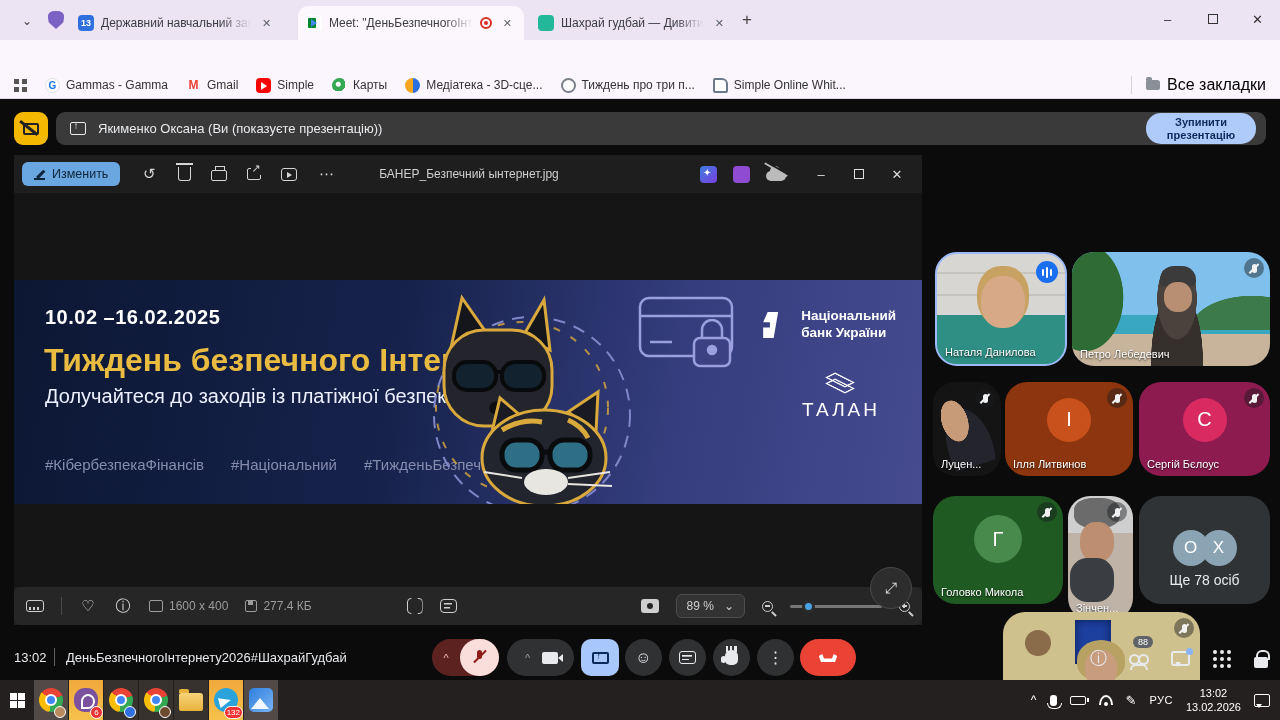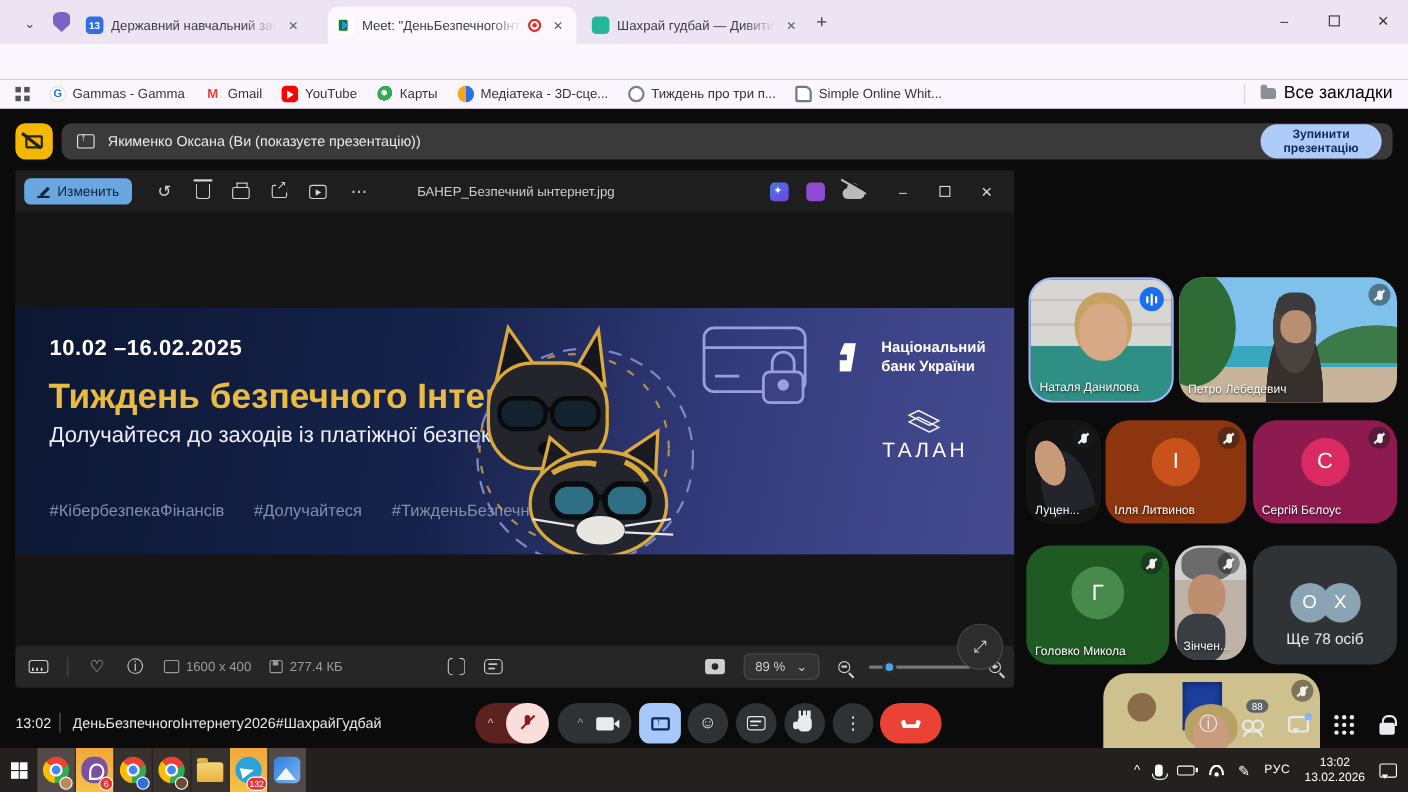--- a/index.html
+++ b/index.html
@@ -194,21 +194,21 @@
   .t-petro .pface { position:absolute; left:92px; top:30px; width:28px; height:30px; border-radius:45%; background:#b98f73; }
   .t-lucen { left:933px; top:283px; width:68px; height:94px; background:#141414; }
   .t-lucen .fig { position:absolute; left:4px; top:16px; width:52px; height:70px; transform:rotate(-18deg);
     background:radial-gradient(ellipse at 42% 30%, #c89b78 0 30%, transparent 31%), radial-gradient(ellipse at 55% 75%, #23242c 0 55%, transparent 56%); }
   .t-illia { left:1005px; top:283px; width:128px; height:94px; background:#8c350e; }
   .t-illia .avatar-big { width:44px; height:44px; background:#c9511c; }
   .t-serhii { left:1139px; top:283px; width:131px; height:94px; background:#8e1b50; }
   .t-serhii .avatar-big { width:44px; height:44px; background:#d92a62; }
   .t-holovko { left:933px; top:397px; width:130px; height:108px; background:#1e5a21; }
   .t-holovko .avatar-big { width:48px; height:48px; background:#478a4b; }
-  .t-zinchen { left:1068px; top:397px; width:65px; height:104px; background:linear-gradient(180deg,#cfcfcf 0 30%,#bfb3a8 30%); }
+  .t-zinchen { left:1068px; top:397px; width:65px; height:124px; background:linear-gradient(180deg,#cfcfcf 0 30%,#bfb3a8 30%); }
   .t-zinchen .beanie2 { position:absolute; left:6px; top:2px; width:46px; height:30px; border-radius:40%; background:#6b6b6b; }
   .t-zinchen .face2 { position:absolute; left:12px; top:26px; width:34px; height:40px; border-radius:45%; background:#bd8f70; }
   .t-zinchen .glove { position:absolute; left:2px; top:62px; width:44px; height:44px; border-radius:40%; background:#3a3d42; }
   .t-more { left:1139px; top:397px; width:131px; height:108px; background:#303336; }
   .ovl-wrap { position:absolute; left:50%; top:34px; transform:translateX(-50%); display:flex; }
   .ovl { width:36px; height:36px; border-radius:50%; background:#8ba4b3; color:#fff; font-size:17px;
     display:flex; align-items:center; justify-content:center; }
   .ovl + .ovl { margin-left:-8px; }
   .more-label { position:absolute; left:0; right:0; top:76px; text-align:center; color:#e8eaed; font-size:14px; }
   .t-oksana { left:1003px; top:513px; width:197px; height:116px; background:linear-gradient(180deg,#cfc18d 0 70%,#b4a578 70%); }
@@ -366,21 +366,21 @@
     <div class="bm">
         <div class="bi bi-g">G</div>
         <span>Gammas - Gamma</span>
       </div>
     <div class="bm">
         <div class="bi bi-gmail">M</div>
         <span>Gmail</span>
       </div>
     <div class="bm">
         <div class="bi bi-yt"></div>
-        <span>YouTube</span>
+        <span>Simple</span>
       </div>
     <div class="bm">
         <div class="bi bi-pin"></div>
         <span>Карты</span>
       </div>
     <div class="bm">
         <div class="bi bi-media"></div>
         <span>Медіатека - 3D-сце...</span>
       </div>
     <div class="bm">
@@ -436,21 +436,21 @@
       </div>
 
       <div class="ph-canvas">
 
         <div class="banner">
           <div class="bn-dates">10.02 –16.02.2025</div>
           <div class="bn-title">Тиждень безпечного Інтернету</div>
           <div class="bn-sub">Долучайтеся до заходів із платіжної безпеки</div>
           <div class="bn-tags">
             <span>#КібербезпекаФінансів</span>
-            <span>#Долучайтеся</span>
+            <span>#Національний</span>
             <span>#ТижденьБезпечногоІнтернету</span>
           </div>
           <svg class="bn-art" viewBox="0 0 420 224">
             <circle cx="160" cy="135" r="98" fill="none" stroke="#8186c9" stroke-width="2" stroke-dasharray="12 9"></circle>
             <circle cx="150" cy="128" r="86" fill="none" stroke="#d9a93c" stroke-width="2" stroke-dasharray="7 12" opacity="0.8"></circle>
 
             <g>
               <path d="M78 72 L90 18 L118 58 Z" fill="#15161c" stroke="#d9a93c" stroke-width="3"></path>
               <path d="M150 58 L172 20 L178 70 Z" fill="#15161c" stroke="#d9a93c" stroke-width="3"></path>
               <rect x="72" y="50" width="108" height="96" rx="40" fill="#23242c" stroke="#d9a93c" stroke-width="3"></rect>

